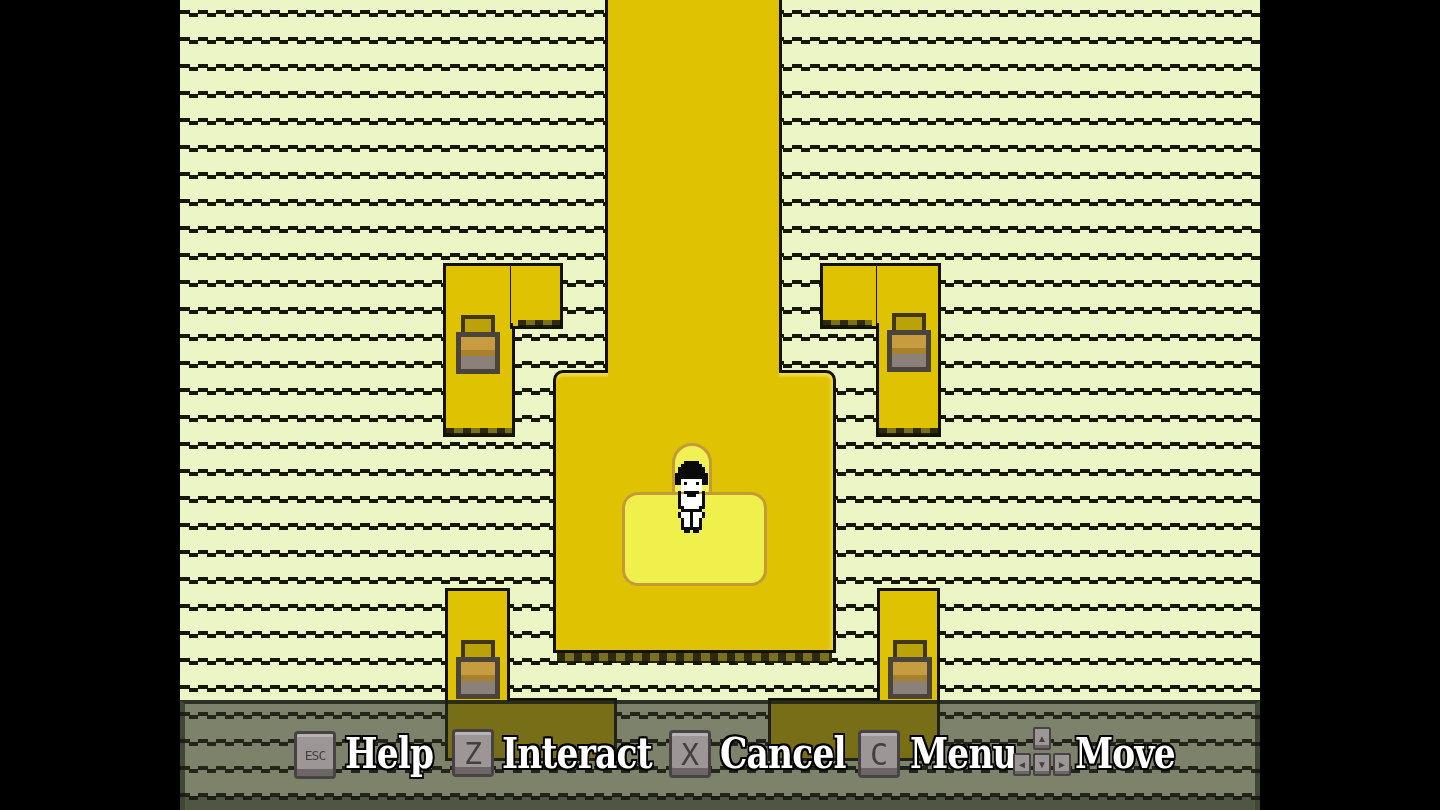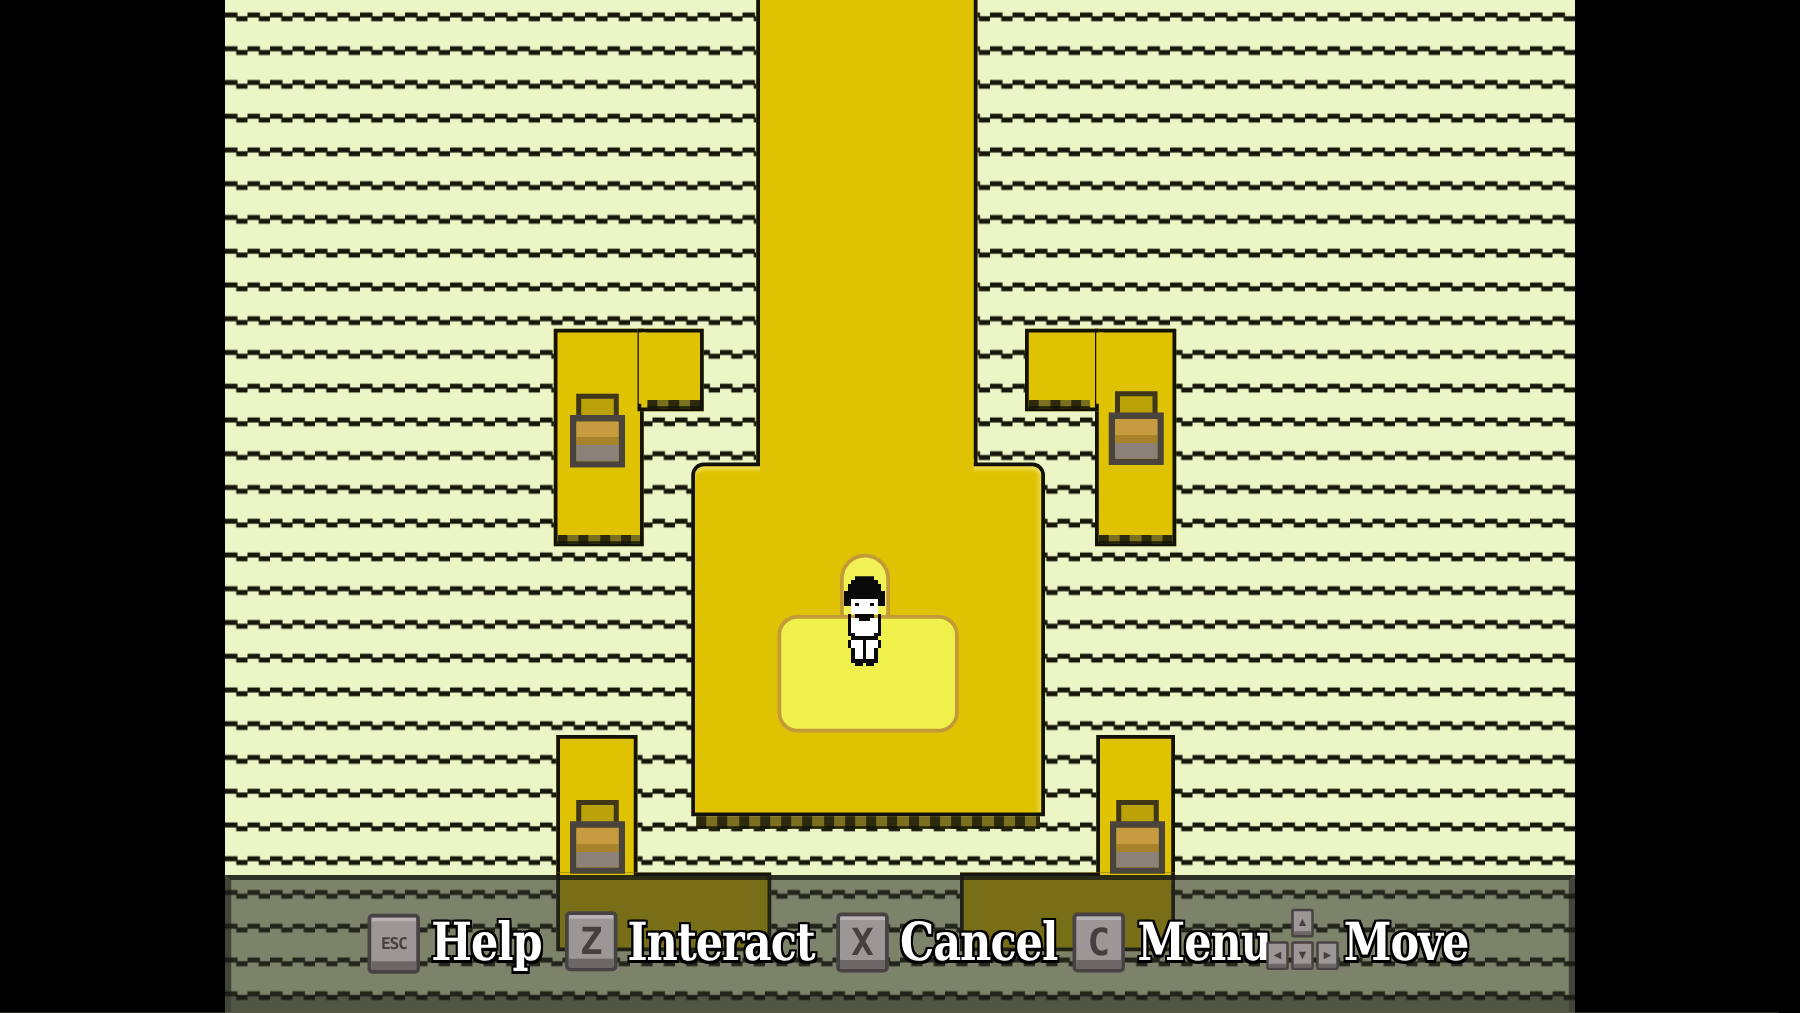--- a/index.html
+++ b/index.html
@@ -50,21 +50,21 @@
        background:var(--c-hud_overlay,rgba(45,48,40,.58));
        border-top:4px solid rgba(25,28,20,.8);
        border-left:5px solid rgba(25,28,20,.6);
        border-right:5px solid rgba(25,28,20,.6);}
   .hud-bottom{position:absolute;left:0;top:92px;width:100%;height:18px;
               background:rgba(20,22,16,.42);}
   .keycap{position:absolute;width:42px;height:48px;border:3px solid var(--c-key_border,#474243);
           border-radius:4px;background:var(--c-key_cap,#9D9697);
           box-shadow:inset 0 -7px 0 rgba(70,64,62,.55), inset 0 3px 0 rgba(255,255,255,.28);
           display:flex;align-items:center;justify-content:center;
-          color:var(--c-key_glyph,#45403F);font-family:"DejaVu Sans Mono",monospace;font-weight:bold;}
+          color:var(--c-key_glyph,#45403F);font-family:"DejaVu Sans Mono",monospace;font-weight:normal;}
   .keycap.small-text{font-size:13px;letter-spacing:-1px;}
   .keycap.letter{font-size:30px;}
   .hud-label{position:absolute;top:733px;z-index:11;color:var(--c-label_text,#FFF);
              font-family:"DejaVu Serif",serif;font-weight:bold;font-size:42px;line-height:1;
              transform:scaleX(.82);transform-origin:left top;letter-spacing:-1px;
              text-shadow:2px 0 0 #000,-2px 0 0 #000,0 2px 0 #000,0 -2px 0 #000,
                          2px 2px 0 #000,-2px 2px 0 #000,2px -2px 0 #000,-2px -2px 0 #000;}
   .dpad{position:absolute;left:833px;top:727px;width:58px;height:50px;z-index:11;}
   .dkey{position:absolute;width:18px;height:23px;background:var(--c-key_cap,#9D9697);
         border:2px solid var(--c-key_border,#474243);border-radius:2px;

